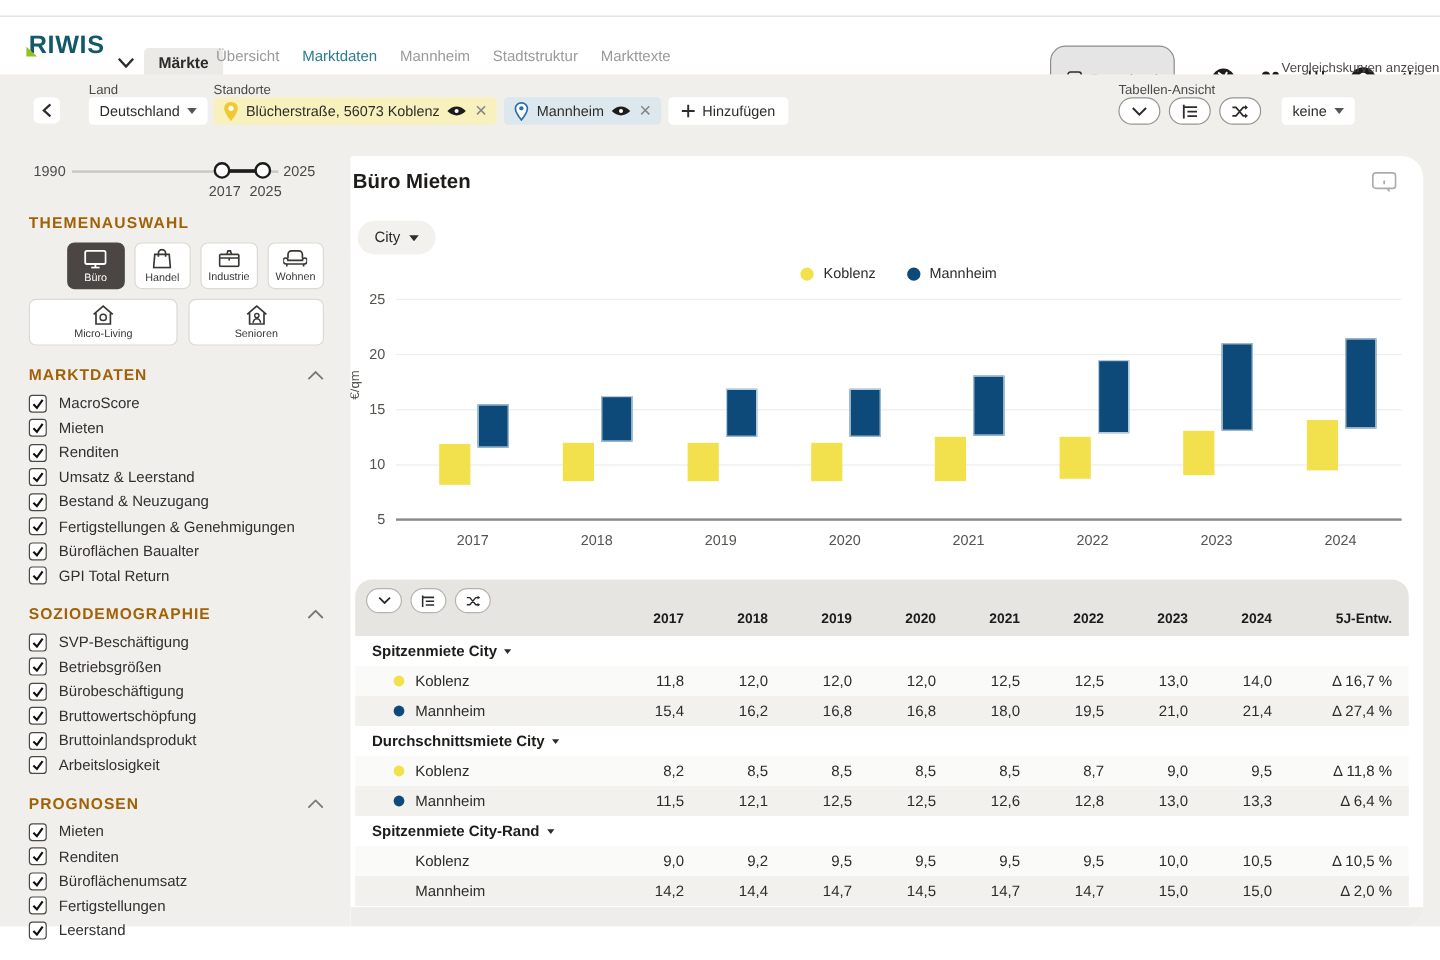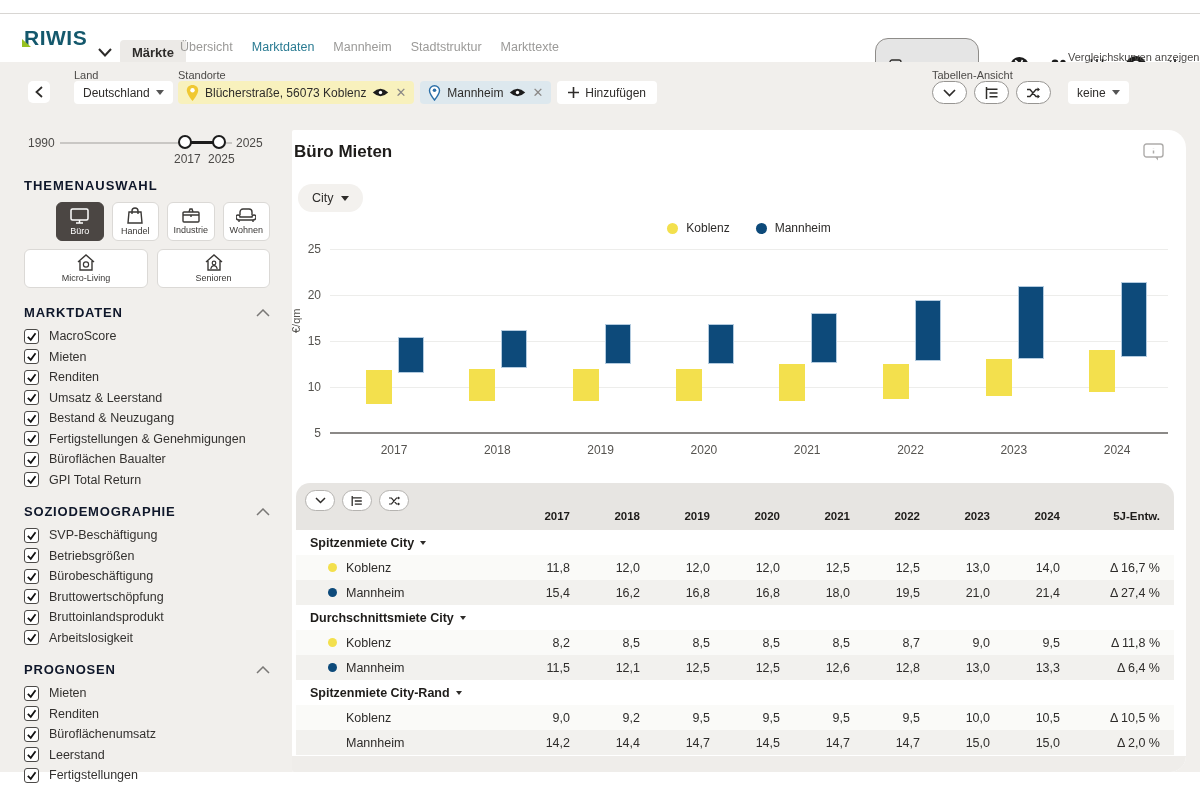--- a/index.html
+++ b/index.html
@@ -38,21 +38,21 @@
 
   
   .sidebar { position:absolute; left:24px; top:132px; width:246px; }
   .timeline { position:relative; height:34px; margin-bottom:12px; }
   .tl-start { position:absolute; left:4px; top:4px; font-size:12px; color:#4c4a48; }
   .tl-end { position:absolute; left:212px; top:4px; font-size:12px; color:#4c4a48; }
   .tl-track { position:absolute; left:36px; top:10px; width:172px; height:2px; background:#c9c7c4; }
   .tl-active { position:absolute; left:160px; top:9px; width:34px; height:3px; background:#1c1c1c; }
   .tl-handle { position:absolute; top:3px; width:14px; height:14px; border-radius:50%; background:#fff; border:2.5px solid #1c1c1c; cursor:pointer; }
   .tl-lab { position:absolute; top:20px; font-size:12px; color:#4c4a48; }
-  .side-title { font-size:13px; font-weight:bold; letter-spacing:.8px; color:#0f172a; display:flex; justify-content:space-between; align-items:center; }
+  .side-title { font-size:13px; font-weight:bold; letter-spacing:.8px; color:#a16207; display:flex; justify-content:space-between; align-items:center; }
   .side-title .collapse { cursor:pointer; display:flex; }
   .themes-row1 { display:grid; grid-template-columns:repeat(4,1fr); gap:8px; margin-top:9px;padding-left:32px; }
   .themes-row2 { display:grid; grid-template-columns:1.1fr 1fr; gap:9px; margin-top:8px; }
   .theme-btn { background:#fff; border:1px solid #dbd9d6; border-radius:6px; height:39px; display:flex; flex-direction:column; align-items:center; justify-content:center; gap:2px; cursor:pointer; }
   .theme-btn .tlabel { font-size:9px; color:#3a3836; }
   .theme-btn.active { background:#4b4643; border-color:#4b4643; }
   .theme-btn.active .tlabel { color:#fff; }
   .check-list { margin-top:6px; margin-bottom:14px; }
   .check-item { display:flex; align-items:center; gap:10px; height:20.5px; cursor:pointer; }
   .checkbox { width:15px; height:15px; background:#fff; border:1.4px solid #4c4a48; border-radius:3px; display:flex; align-items:center; justify-content:center; flex:none; }
@@ -478,29 +478,29 @@
             </svg>
           </span>
           <span class="clabel">Büroflächenumsatz</span>
         </div>
         <div class="check-item">
           <span class="checkbox">
             <svg width="11" height="11" viewBox="0 0 15 15">
               <polyline points="2.5,8 6.5,12 13,3" fill="none" stroke="#111" stroke-width="2.4"></polyline>
             </svg>
           </span>
+          <span class="clabel">Fertigstellungen</span>
+        </div>
+        <div class="check-item">
+          <span class="checkbox">
+            <svg width="11" height="11" viewBox="0 0 15 15">
+              <polyline points="2.5,8 6.5,12 13,3" fill="none" stroke="#111" stroke-width="2.4"></polyline>
+            </svg>
+          </span>
           <span class="clabel">Leerstand</span>
-        </div>
-        <div class="check-item">
-          <span class="checkbox">
-            <svg width="11" height="11" viewBox="0 0 15 15">
-              <polyline points="2.5,8 6.5,12 13,3" fill="none" stroke="#111" stroke-width="2.4"></polyline>
-            </svg>
-          </span>
-          <span class="clabel">Fertigstellungen</span>
         </div>
       </div>
     </div>
 </div>
 
 <div class="panel">
   <div class="panel-title">Büro Mieten</div>
   <div class="comment-icon">
     <svg width="21" height="19" viewBox="0 0 21 19">
         <rect x="1" y="1" width="19" height="13" rx="2.5" fill="none" stroke="#aeacaa" stroke-width="1.4"></rect>

